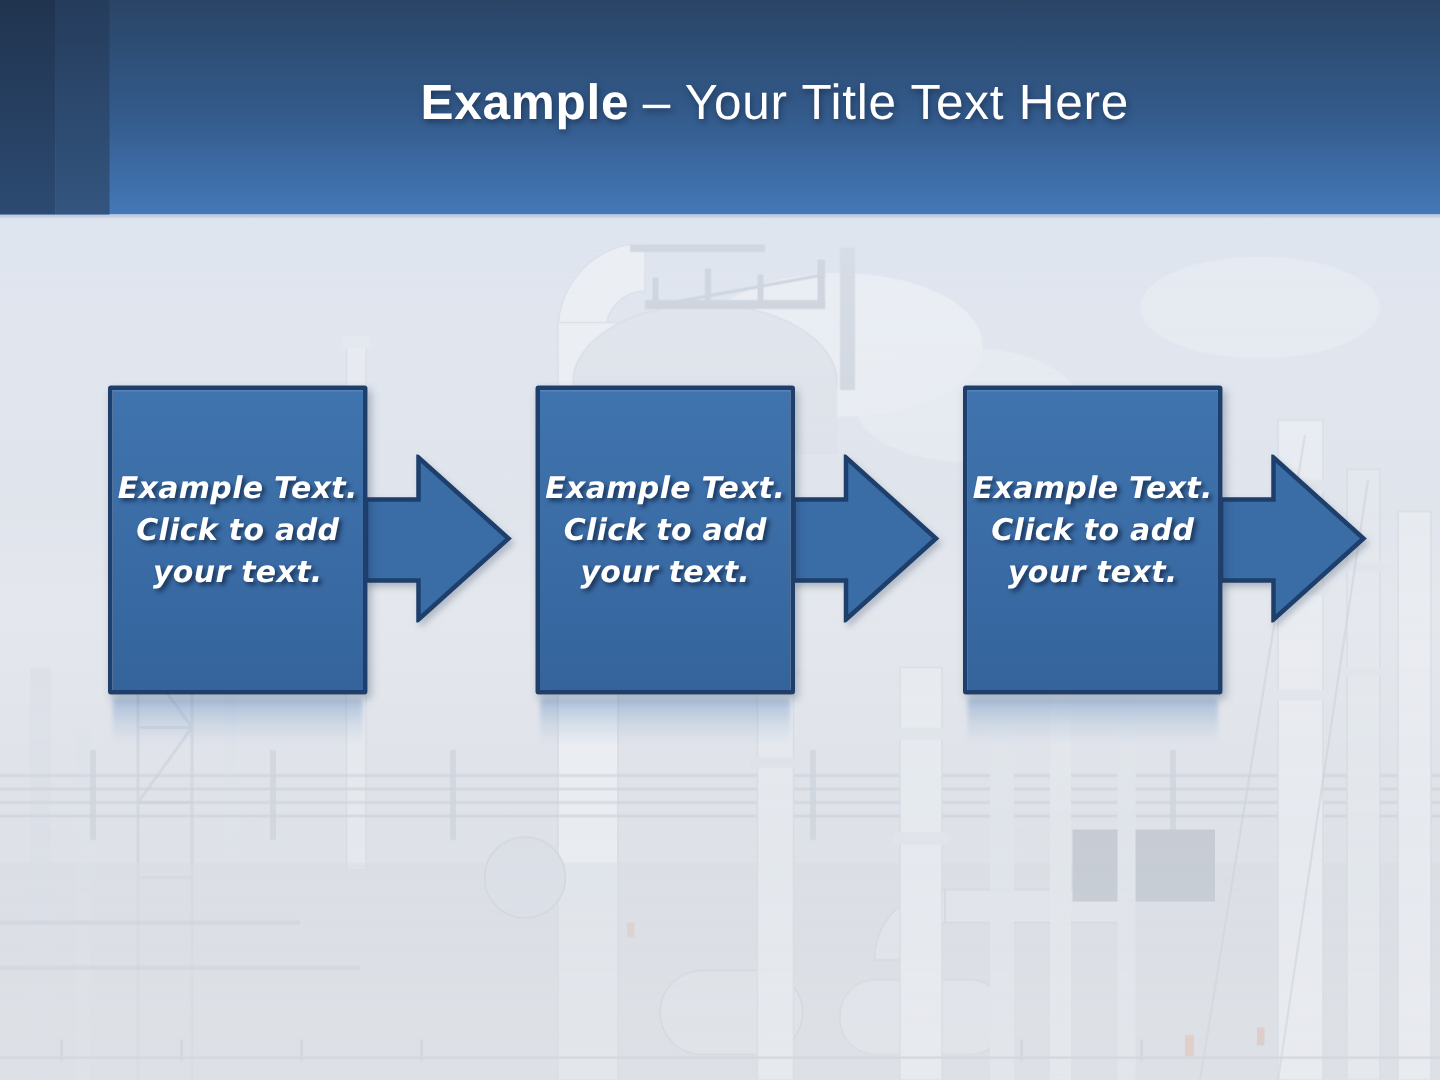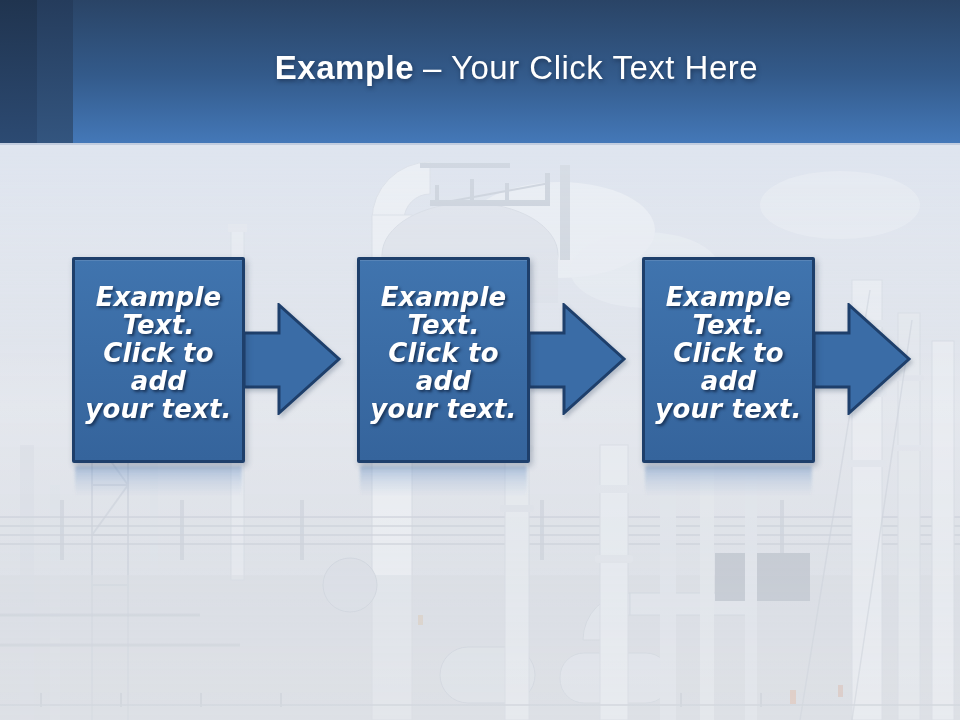--- a/index.html
+++ b/index.html
@@ -43,21 +43,21 @@
     position:relative;z-index:2;box-sizing:border-box;
     width:173px;height:206px;
     background:linear-gradient(180deg,#4074ae,#35649c);
     border:3px solid #1e3f6b;border-radius:2px;
     box-shadow:2px 3px 6px rgba(30,50,80,.30), inset 0 1px 0 rgba(255,255,255,.12);
     display:flex;align-items:center;justify-content:center;
     padding-bottom:14px;
   }
   .step-text{
     margin:0;color:#ffffff;font-family:"DejaVu Sans",sans-serif;
-    font-style:italic;font-weight:600;font-size:26px;line-height:28px;
+    font-style:italic;font-weight:600;font-size:20px;line-height:28px;
     text-align:center;letter-spacing:.2px;
     text-shadow:2px 2px 3px rgba(15,35,65,.75);
   }
   .step-text span{display:block;}
   .arrow{
     position:absolute;left:170px;top:46px;z-index:1;
     filter:drop-shadow(2px 3px 2px rgba(30,50,80,.25));
   }
   .arrow polygon{fill:#3a6ca6;stroke:#1e3f6b;stroke-width:3;stroke-linejoin:miter;}
   .step-reflection{
@@ -182,21 +182,21 @@
         <rect x="838" y="540" width="5" height="12" fill="#cc8866" opacity=".7"></rect>
         <rect x="418" y="470" width="5" height="10" fill="#d0a070" opacity=".6"></rect>
       </g>
     </svg>
     <div class="bg-fade"></div>
   </div>
 
   <header class="header">
     <div class="stripe stripe-1"></div>
     <div class="stripe stripe-2"></div>
-    <h1 class="title"><span class="title-bold">Example</span><span class="title-rest">– Your Click Text Here</span></h1>
+    <h1 class="title"><span class="title-bold">Example</span><span class="title-rest">– Your Title Text Here</span></h1>
   </header>
 
   <div class="step step-1">
     <svg class="arrow" width="100" height="112" viewBox="0 0 100 112">
       <polygon points="2,30 37,30 37,2 97,56 37,110 37,84 2,84"></polygon>
     </svg>
     <div class="step-box">
       <p class="step-text">
         <span>Example Text.</span>
         <span>Click to add</span>

